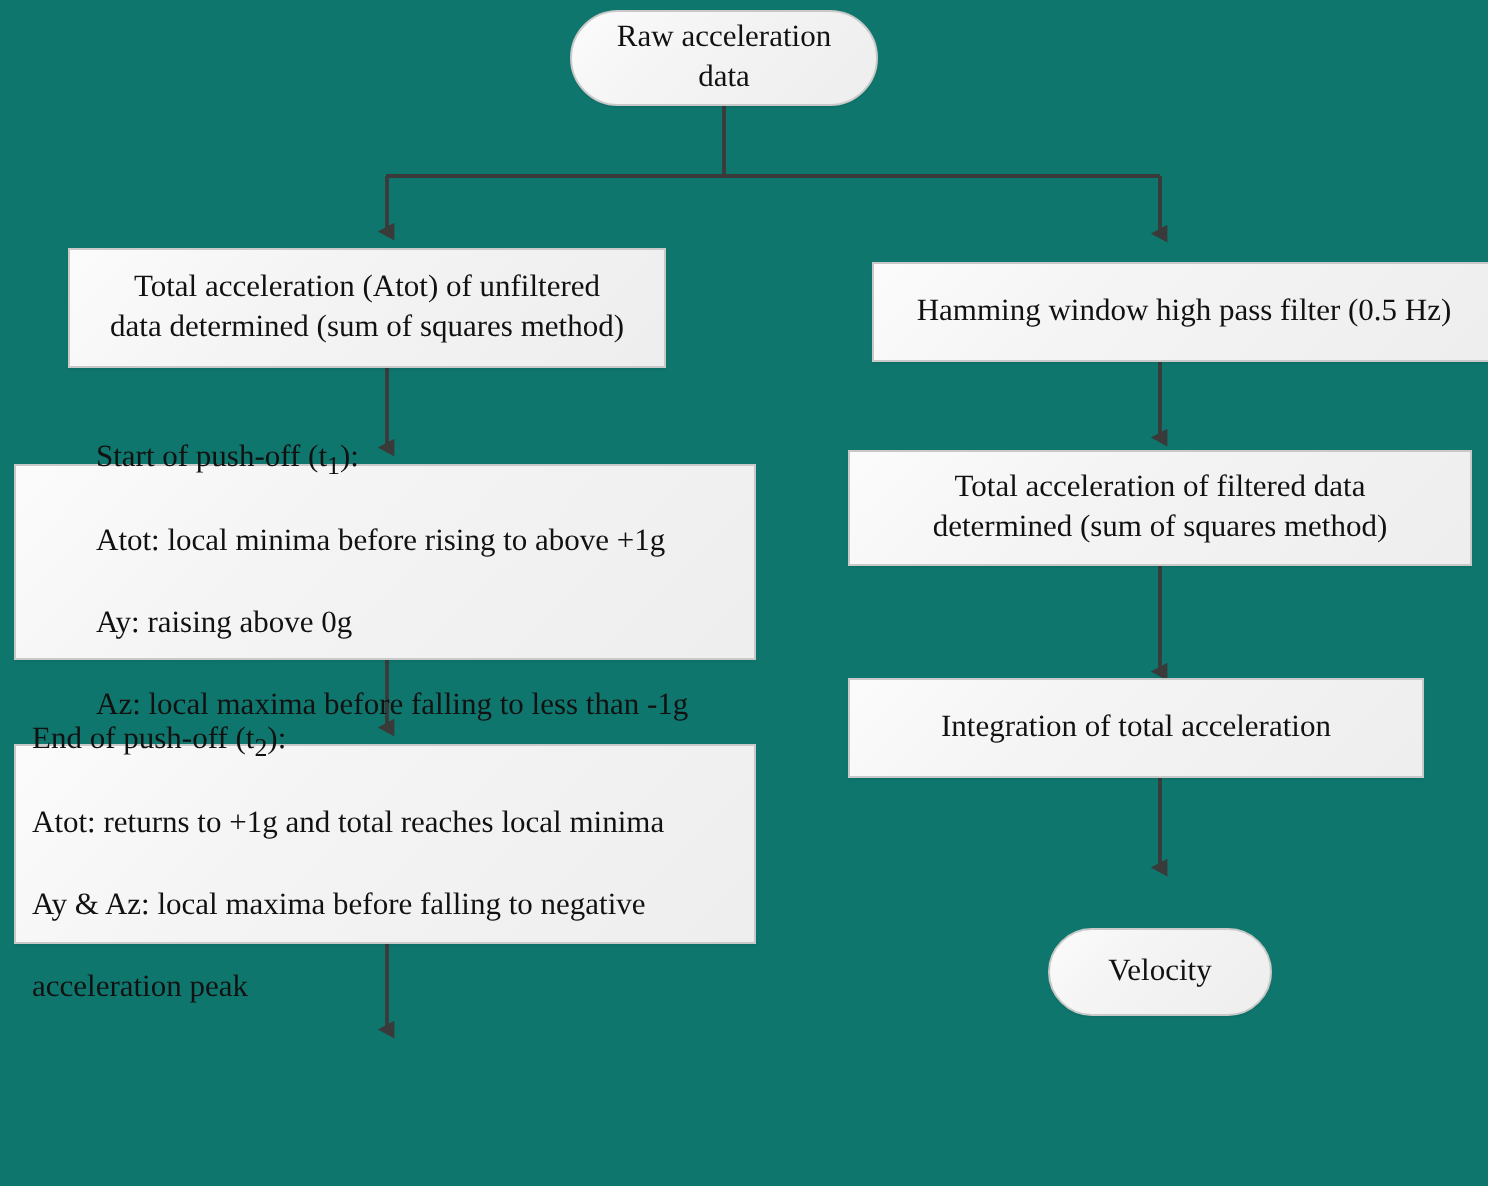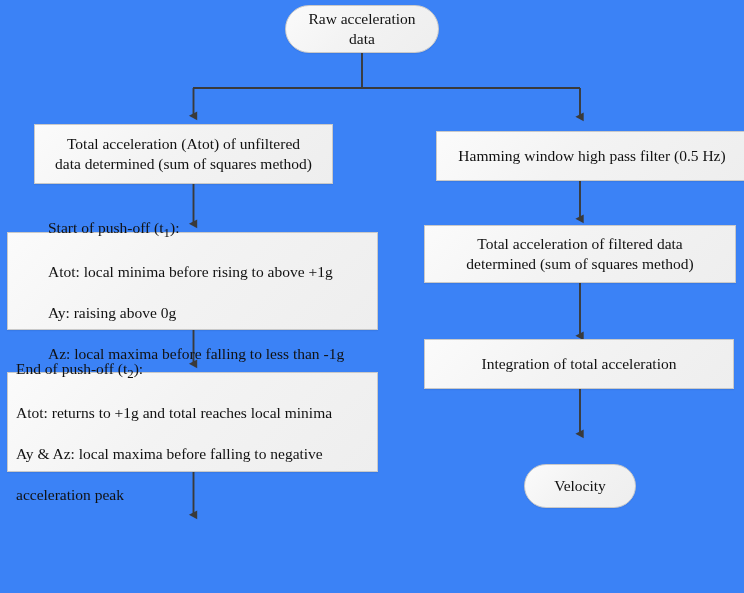--- a/index.html
+++ b/index.html
@@ -4,21 +4,21 @@
 <style>
   html, body {
     margin: 0;
     padding: 0;
     background: #ffffff;
   }
   #canvas {
     position: relative;
     width: 744px;
     height: 593px;
-    background: #3b82f6;
+    background: #0f766e;
     font-family: "Liberation Serif", "DejaVu Serif", serif;
     overflow: hidden;
   }
   .node {
     position: absolute;
     box-sizing: border-box;
     background: linear-gradient(135deg, #fbfbfb 0%, #f3f3f3 45%, #eeeeee 100%);
     border: 1px solid #c9c9c9;
     color: #111111;
     font-size: 15.5px;
@@ -121,21 +121,21 @@
 
   <div class="node centered" style="left:436px; top:131px; width:312px; height:50px;">
     <span class="txt">Hamming window high pass filter (0.5 Hz)</span>
   </div>
 
   <div class="node centered" style="left:424px; top:225px; width:312px; height:58px;justify-content:center;">
     <span class="txt">Total acceleration of filtered data
 determined (sum of squares method)</span>
   </div>
 
-  <div class="node centered" style="left:424px; top:339px; width:310px; height:50px;">
+  <div class="node centered" style="left:424px; top:339px; width:288px; height:50px;">
     <span class="txt">Integration of total acceleration</span>
   </div>
 
   <div class="node terminal centered" style="left:524px; top:464px; width:112px; height:44px;">
     <span class="txt">Velocity</span>
   </div>
 
 </div>
 
 </body></html>

